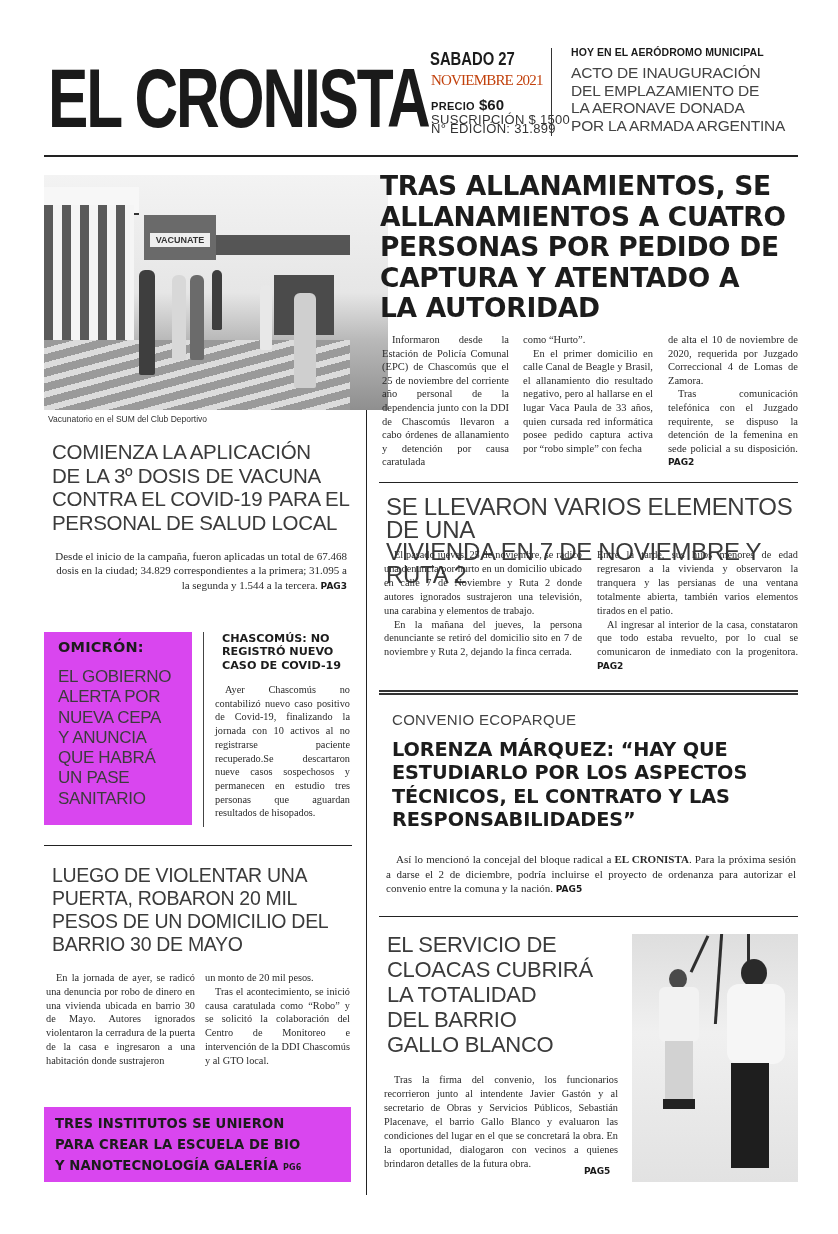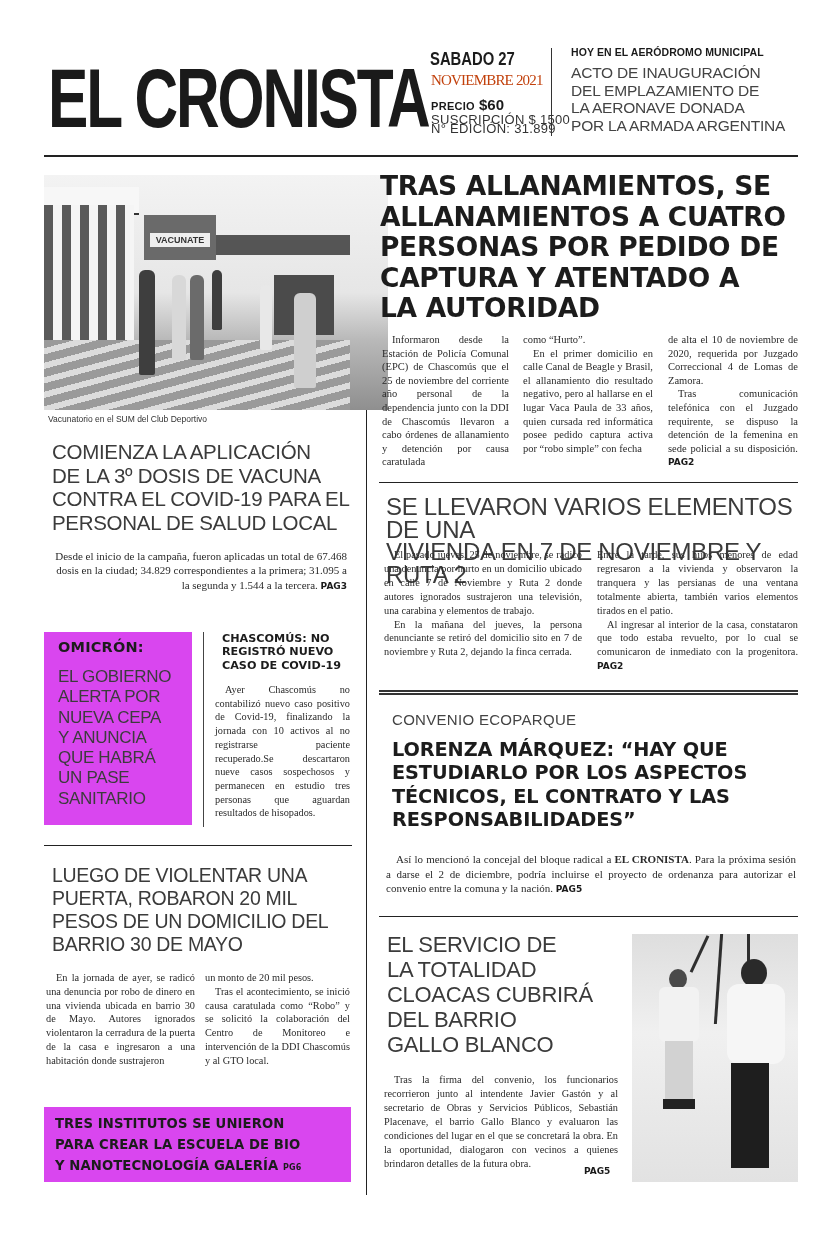--- a/index.html
+++ b/index.html
@@ -216,22 +216,22 @@
   <div>RESPONSABILIDADES”</div>
 </div>
 <div class="abs body-txt" style="left:386px;top:852px;width:410px;font-size:11px;line-height:14.5px;">
   <p><span>Así lo mencionó la concejal del bloque radical a </span><strong>EL CRONISTA</strong><span>. Para la próxima sesión a darse el 2 de diciembre, podría incluirse el proyecto de ordenanza para autorizar el convenio entre la comuna y la nación.</span> <span class="pag">PAG5</span></p>
 </div>
 
 <div class="abs rule" style="left:379px;top:916px;width:419px;"></div>
 
 <div class="abs hl-light" style="left:387px;top:932px;width:240px;font-size:22px;line-height:25px;">
   <div>EL SERVICIO DE</div>
+  <div>CLOACAS CUBRIRÁ</div>
   <div>LA TOTALIDAD</div>
-  <div>CLOACAS CUBRIRÁ</div>
   <div>DEL BARRIO</div>
   <div>GALLO BLANCO</div>
 </div>
 <div class="abs body-txt" style="left:384px;top:1073px;width:234px;font-size:10.3px;line-height:14px;">
   <p>Tras la firma del convenio, los funcionarios recorrieron junto al intendente Javier Gastón y al secretario de Obras y Servicios Públicos, Sebastián Placenave, el barrio Gallo Blanco y evaluaron las condiciones del lugar en el que se concretará la obra. En la oportunidad, dialogaron con vecinos a quienes brindaron detalles de la futura obra.</p>
 </div>
 <div class="abs pag" style="left:584px;top:1166px;">PAG5</div>
 
 <div class="abs photo photo-cloacas">
   <div class="pole" style="left:85px;top:0;width:3px;height:90px;transform:skewX(-4deg);"></div>

